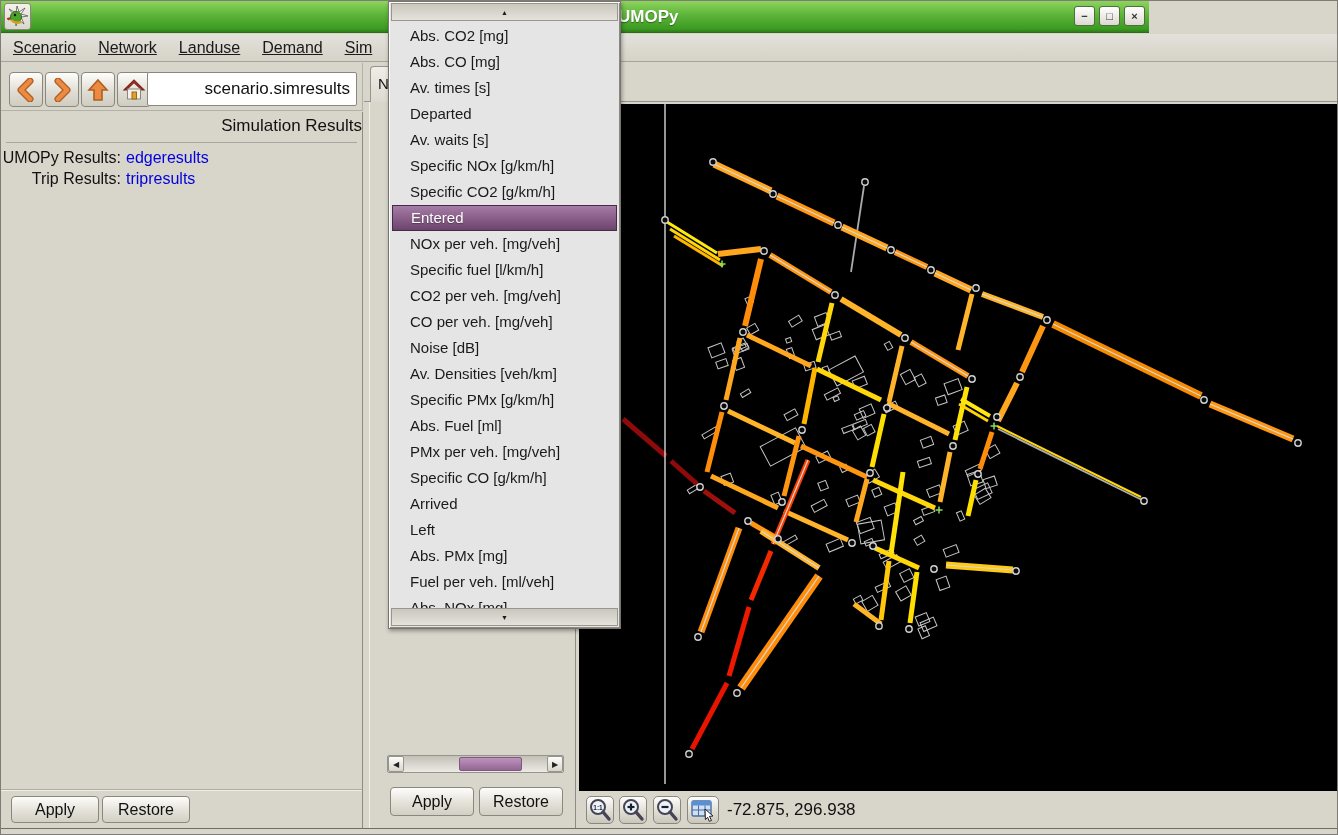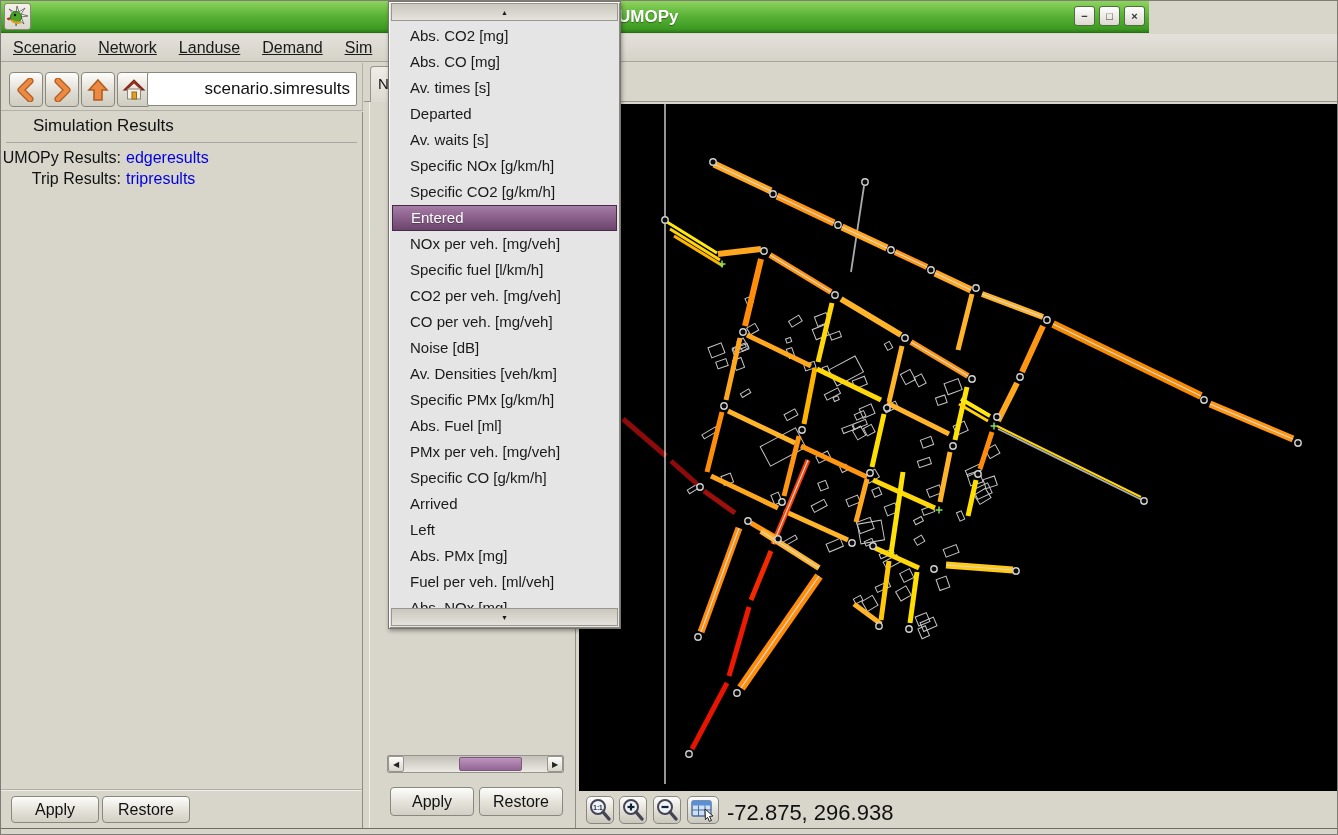--- a/index.html
+++ b/index.html
@@ -40,21 +40,21 @@
   
   .tabstrip { position:absolute; left:363px; top:62px; width:975px; height:39px; background:#d8d5cb;
     border-bottom:1px solid #96948c; }
   .tab { position:absolute; left:6px; top:3px; width:25px; height:36px;
     background:linear-gradient(#efede7,#dcd9d0); border:1px solid #96948c; border-bottom:none;
     border-radius:4px 4px 0 0; font-size:15px; padding:8px 0 0 7px; color:#111; }
 
   
   .left-panel { position:absolute; left:0; top:111px; width:362px; height:718px;
     border-right:1px solid #8e8c82; background:#d8d5cb; }
-  .lp-title { text-align:left; font-size:17px; color:#111; padding-top:4px;padding-left:32px; }
+  .lp-title { text-align:right; font-size:17px; color:#111; padding-top:4px;padding-left:32px; }
   .lp-rule { border-top:1px solid #a8a6a0; margin:6px 5px 0 5px; }
   .lp-rows { margin-top:6px; font-size:16px; }
   .lp-row { display:flex; margin:3px 0; }
   .lp-label { width:120px; text-align:right; color:#111; }
   .lp-link { margin-left:5px; color:#0000e0; }
   .lp-divider { position:absolute; left:0; bottom:40px; width:100%; border-top:1px solid #b0ada4;
     box-shadow:0 1px 0 #f0eee9; }
   .gtkbtn { position:absolute; border:1px solid #8a887e; border-radius:4px; font-size:16px; color:#111;
     background:linear-gradient(#fdfdfb,#e4e1d8 55%, #d2cfc5); text-align:center; }
 
@@ -81,21 +81,21 @@
     white-space:nowrap; }
   .dd-item.selected { background:linear-gradient(#a57da5,#8a5f8a 50%, #6b446d);
     border:1px solid #452b46; color:#fff; margin:0 1px; padding-left:18px; line-height:24px;
     text-shadow:0 1px 1px rgba(0,0,0,.35); }
 
   
   .map-canvas { position:absolute; left:578px; top:103px; width:758px; height:687px; background:#000; }
   .map-statusbar { position:absolute; left:576px; top:790px; width:762px; height:39px; background:#d8d5cb; }
   .mapbtn { position:absolute; top:5px; width:28px; height:28px; border:1px solid #8a887e; border-radius:5px;
     background:linear-gradient(#fdfdfb,#dedbd2 60%, #c9c6bc); display:flex; align-items:center; justify-content:center; }
-  .coords { position:absolute; left:150px; top:9px; font-size:22px; color:#111; }
+  .coords { position:absolute; left:150px; top:9px; font-size:17px; color:#111; }
 
   .bottom-edge { position:absolute; left:0; bottom:0; width:1338px; height:6px; background:#d8d5cb;
     border-top:1px solid #6f6d66; }
 </style>
 </head>
 <body>
 
 <div class="titlebar">
   <div class="app-icon">
     <svg width="25" height="25" viewBox="0 0 25 25">

